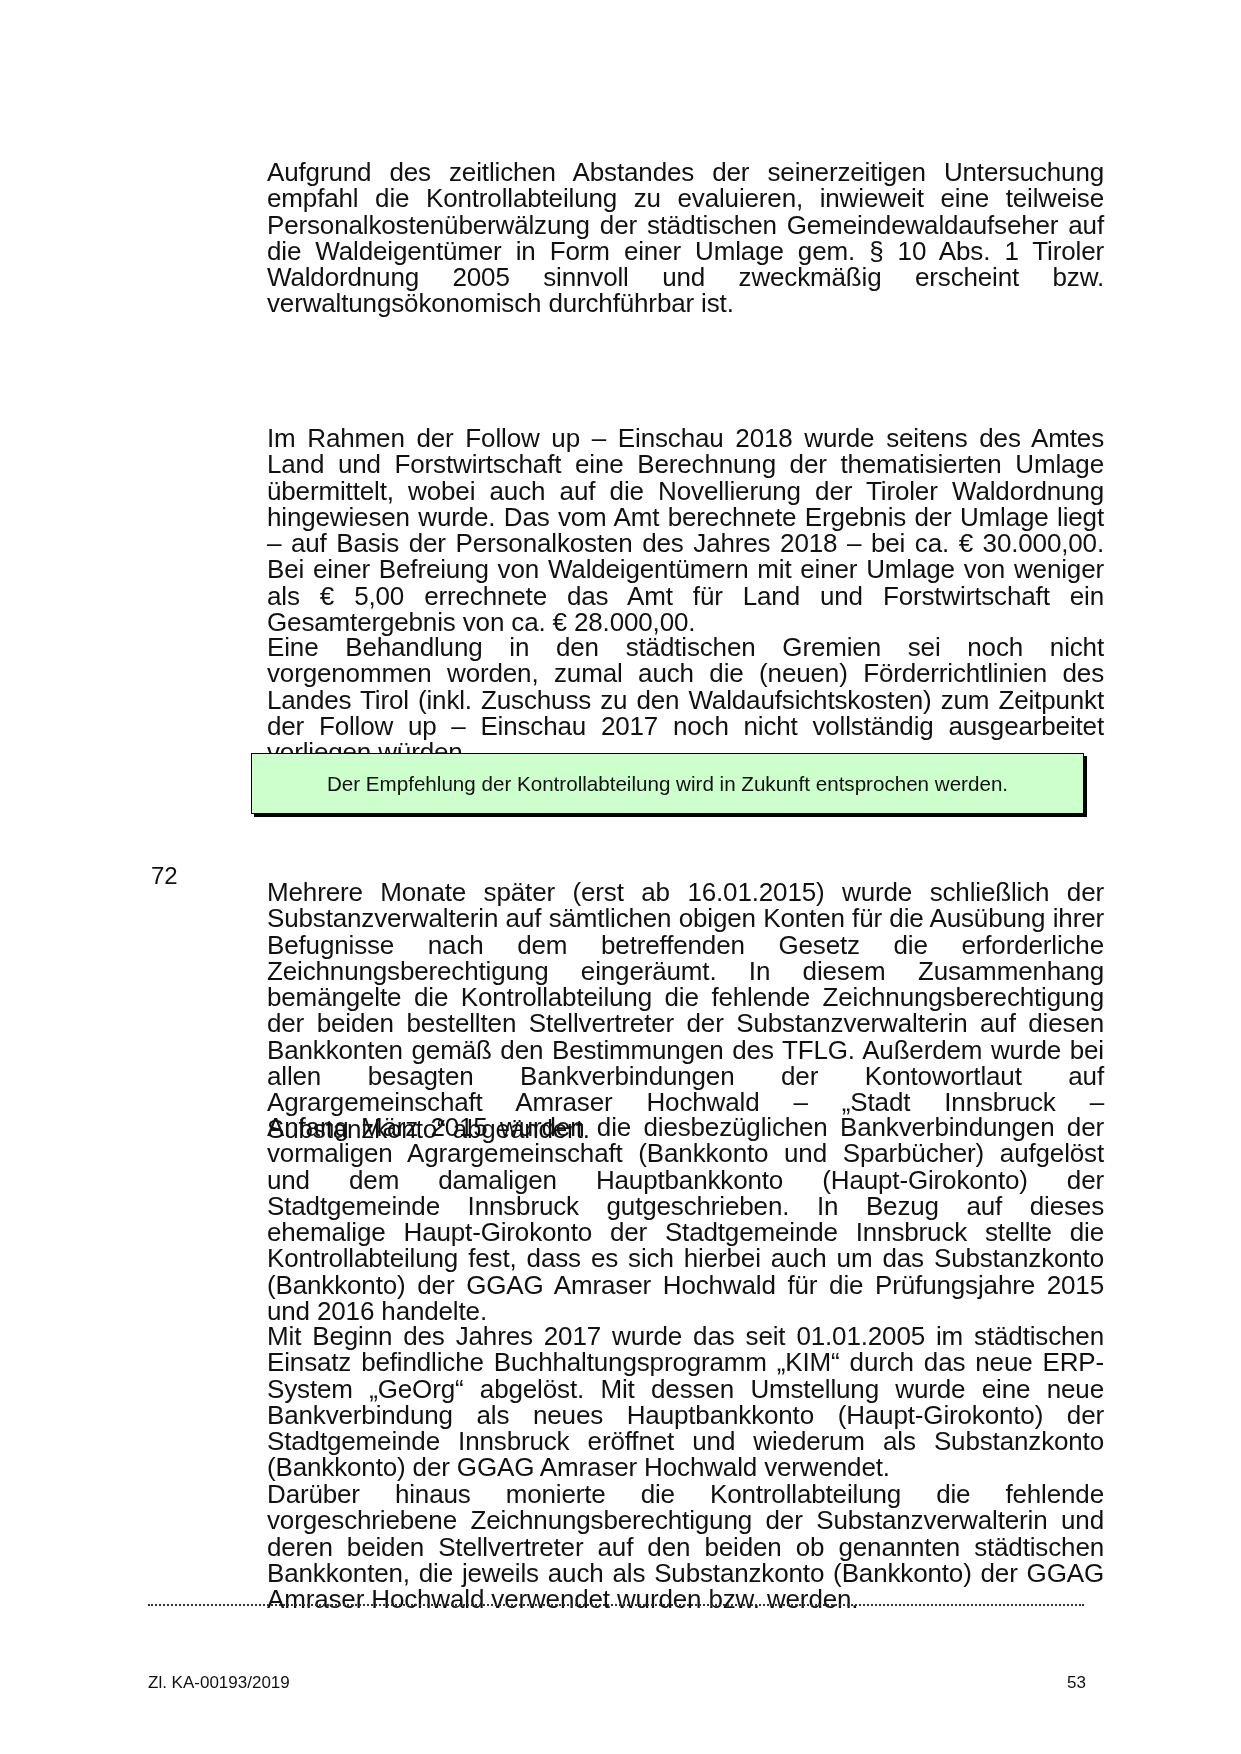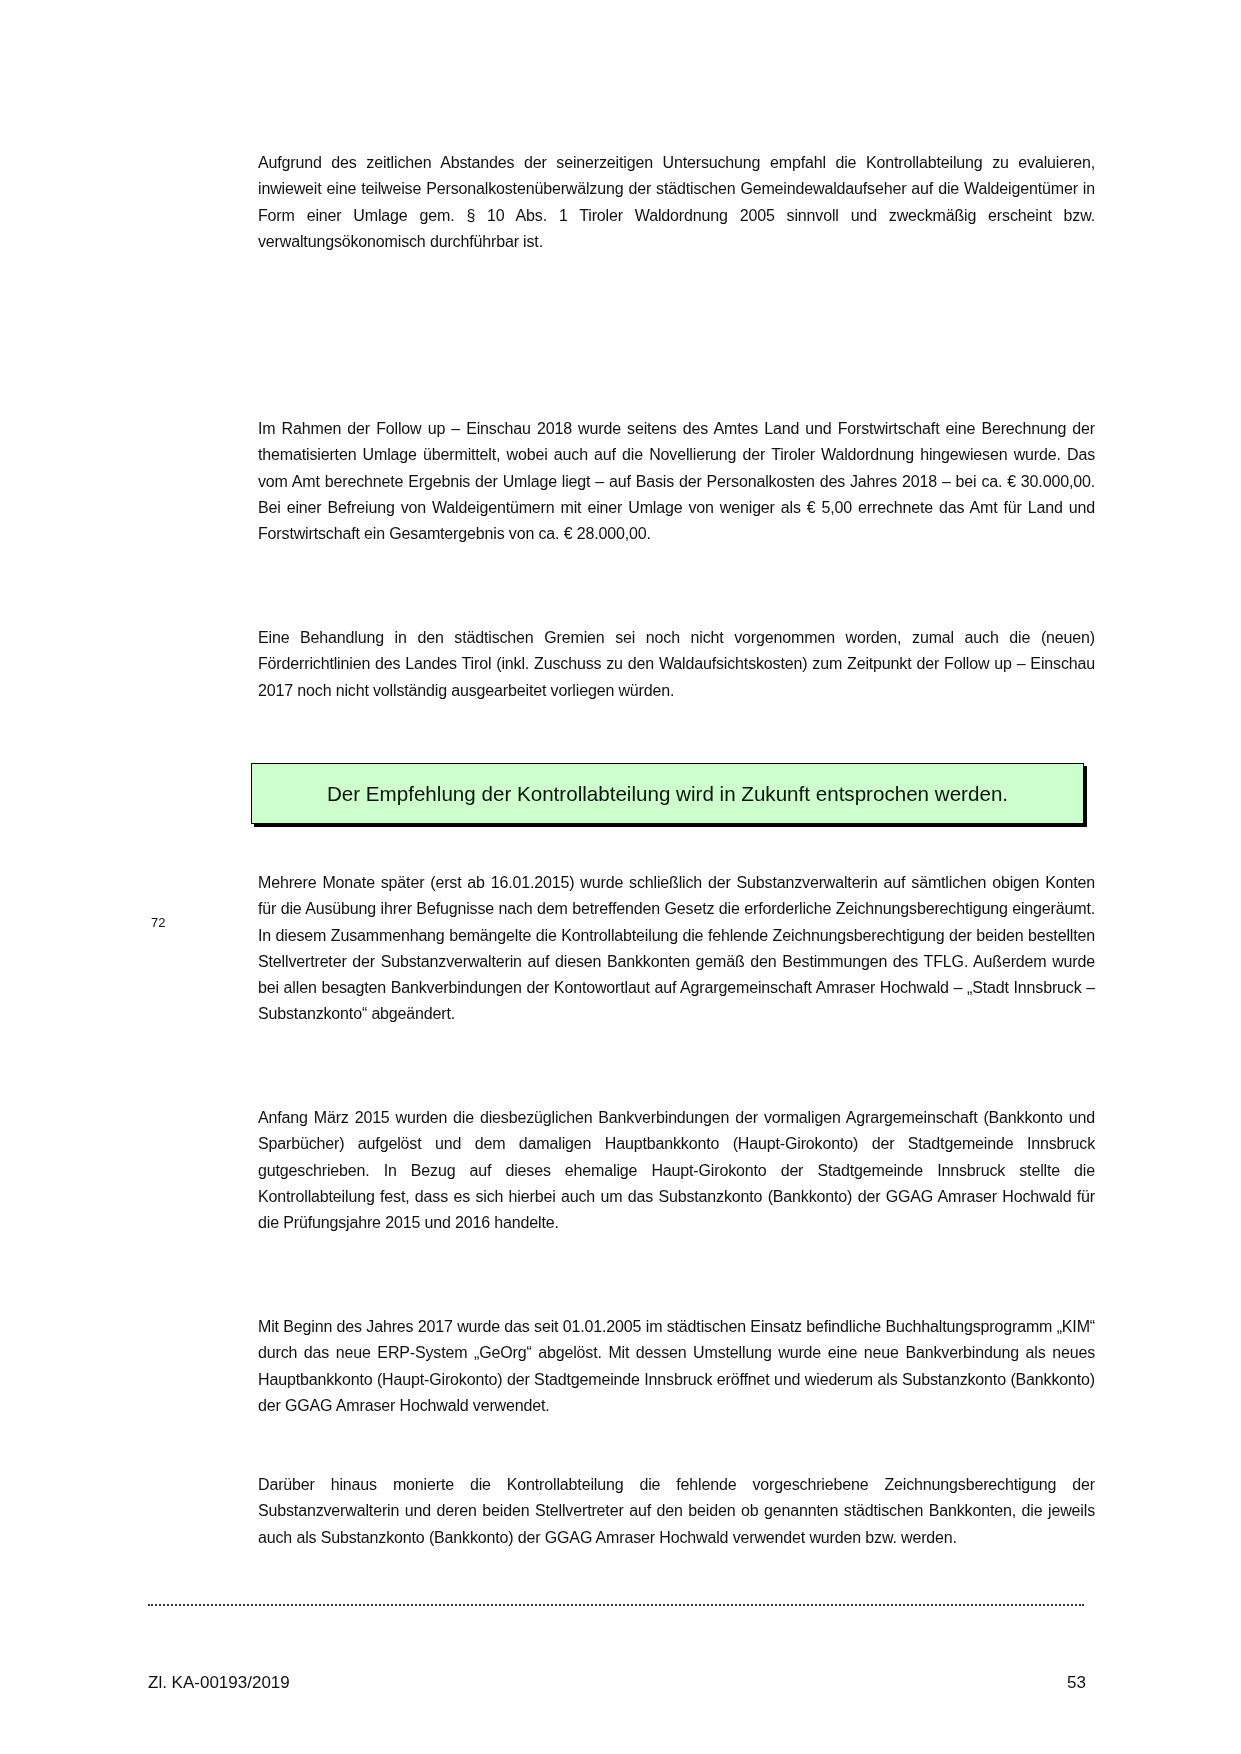--- a/index.html
+++ b/index.html
@@ -18,47 +18,45 @@
   .page {
     position: absolute;
     left: 0; top: 0;
     width: 1241px;
     height: 1754px;
   }
   .para {
     position: absolute;
     left: 251px;
     width: 837px;
-    font-size: 16px;
+    font-size: 26px;
     line-height: 26.3px;
     text-align: justify;
-    margin: 7px;
+    margin: 16px;
     letter-spacing: -0.15px;
   }
   .para-number {
     position: absolute;
     left: 151px;
-    font-size: 13px;
+    font-size: 24px;
     line-height: 26.3px;
-    margin-top: 47px;
   }
   .callout {
     position: absolute;
     left: 251px;
     top: 753px;
     width: 831px;
     height: 59px;
     background: #ccffcc;
     border: 1.5px solid #000000;
     box-shadow: 3px 3px 0 #000000;
     display: flex;
     align-items: center;
     justify-content: center;
     font-size: 20.6px;
-    margin-top: 10px;
   }
   .dotted-rule {
     position: absolute;
     left: 148px;
     top: 1604px;
     width: 936px;
     height: 0;
     border-top: 2px dotted #333333;
   }
   .footer {

